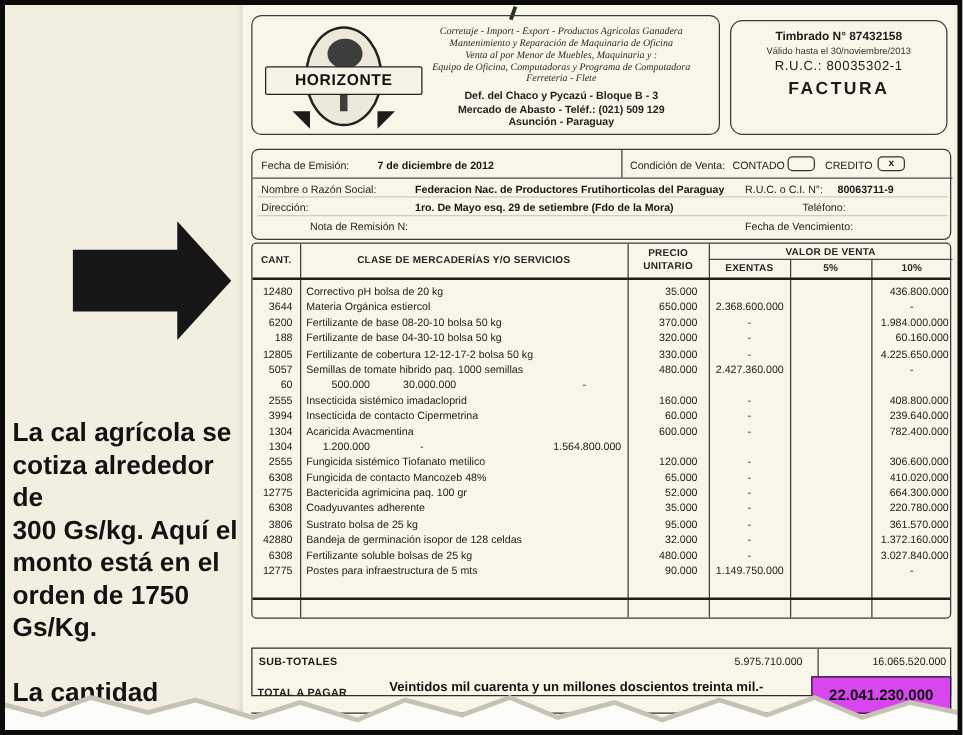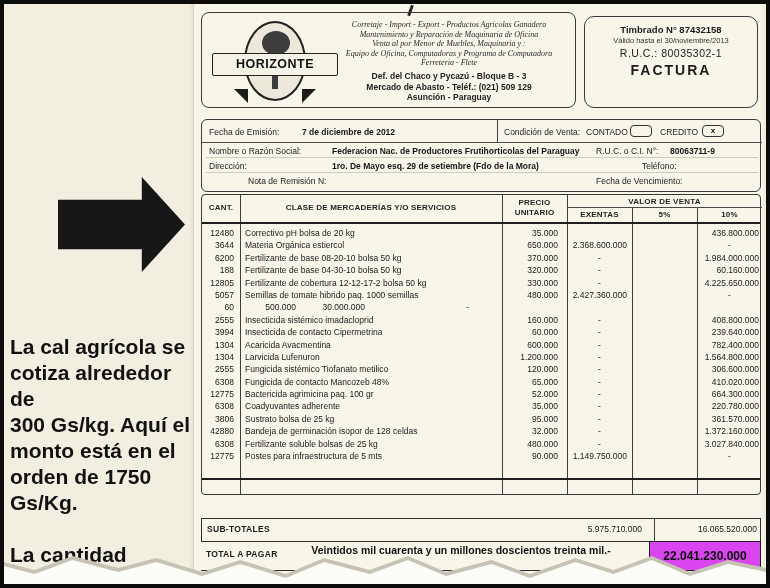--- a/index.html
+++ b/index.html
@@ -254,21 +254,20 @@
     <span class="c cant">1304</span>
     <span class="c desc">Acaricida Avacmentina</span>
     <span class="c precio">600.000</span>
     <span class="c exentas" style="text-align: center; padding-right: 0px;">-</span>
     <span class="c p5"></span>
     <span class="c p10">782.400.000</span>
   </div>
 
   <div class="item-row">
     <span class="c cant">1304</span>
-    <span class="c desc">Larvicida Lufenuron</span>
     <span class="c precio">1.200.000</span>
     <span class="c exentas" style="text-align: center; padding-right: 0px;">-</span>
     <span class="c p5"></span>
     <span class="c p10">1.564.800.000</span>
   </div>
 
   <div class="item-row">
     <span class="c cant">2555</span>
     <span class="c desc">Fungicida sistémico Tiofanato metilico</span>
     <span class="c precio">120.000</span>
@@ -336,21 +335,21 @@
     <span class="c desc">Postes para infraestructura de 5 mts</span>
     <span class="c precio">90.000</span>
     <span class="c exentas">1.149.750.000</span>
     <span class="c p5"></span>
     <span class="c p10" style="text-align: center; padding-right: 0px;">-</span>
   </div>
 </div>
         <div class="abs" style="left:0; top:283px; right:0; height:2px; background:#1f1f1f;"></div>
       </div>
 
-      <div class="abs band" style="left:7px; top:514px; width:560px; height:24px; background:#f8f5e9;">
+      <div class="abs band" style="left:7px; top:514px; width:560px; height:39px; background:#f8f5e9;">
         <span class="abs sublab" style="left:5px; top:5px;">SUB-TOTALES</span>
         <span class="abs amount" style="left:300px; top:5px; width:140px; text-align:right;">5.975.710.000</span>
         <div class="vline" style="left:452px; top:0; bottom:0;"></div>
         <span class="abs amount" style="right:3px; top:5px; width:105px; text-align:right;">16.065.520.000</span>
       </div>
 
       <div class="abs" style="left:7px; top:535px; width:560px; height:32px; border-bottom:1.6px solid #2e2e2e;">
         <span class="abs sublab" style="left:5px; top:10px;">TOTAL A PAGAR</span>
         <span class="abs words" style="left:90px; top:5px; width:340px;">Veintidos mil cuarenta y un millones doscientos treinta mil.-</span>
         <div class="abs totalbox" style="left:448px; top:2px; width:112px; height:30px; line-height:28px;">

